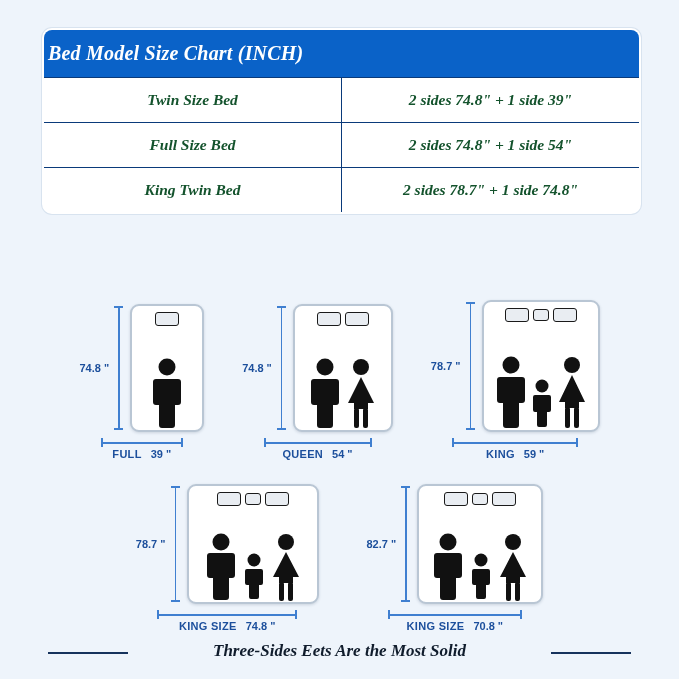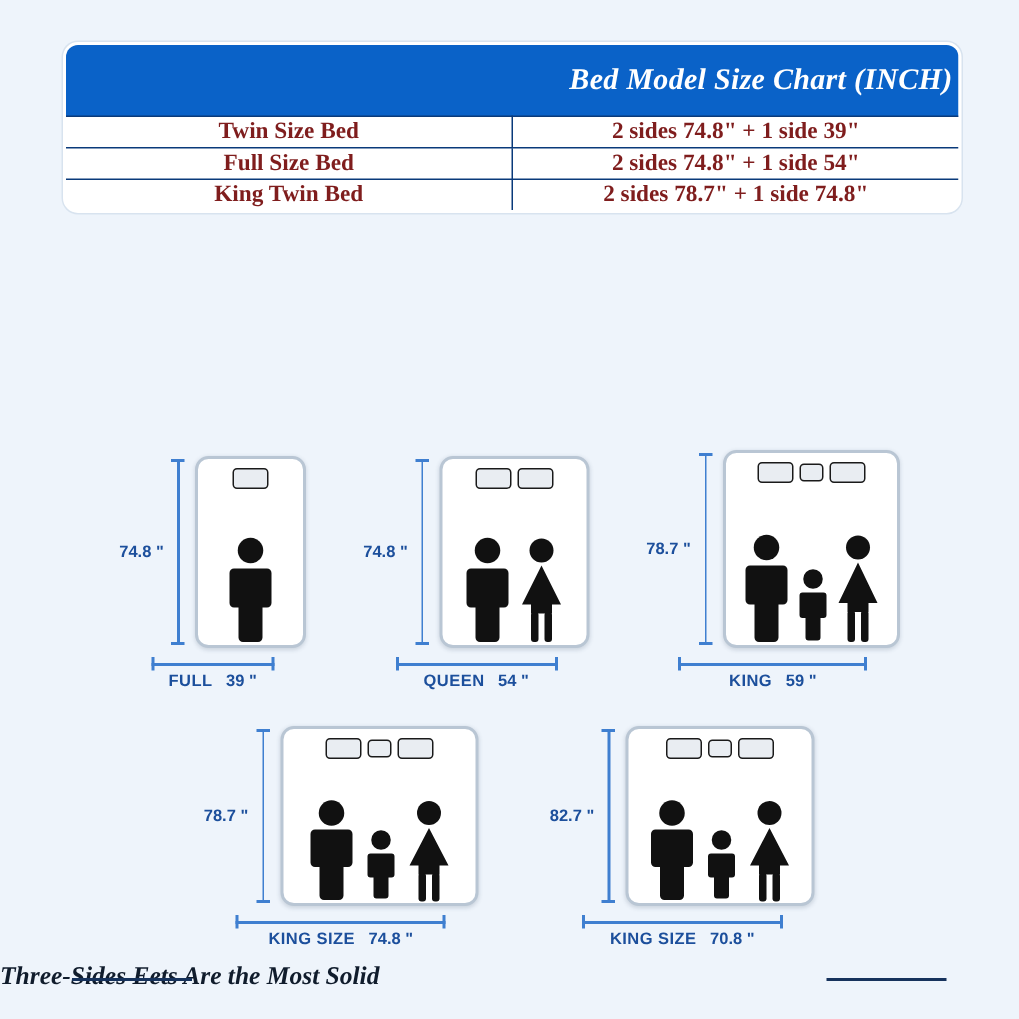--- a/index.html
+++ b/index.html
@@ -38,31 +38,32 @@
     table-layout: fixed;
   }
   .tbl th.title {
     background: #0a62c8;
     color: #ffffff;
     font-size: 20px;
     font-weight: bold;
     font-style: italic;
     font-family: "Liberation Serif", serif;
     padding: 12px 4px;
-    text-align: right;
+    text-align: left;
     letter-spacing: 0.2px;
   }
   .tbl td {
     border: 1.5px solid #0a3a7a;
-    padding: 1px 6px;
+    padding: 13px 6px;
     text-align: center;
     font-size: 15.5px;
     font-weight: bold;
+    font-style: italic;
     font-family: "Liberation Serif", serif;
-    color: #7f1d1d;
+    color: #14532d;
     background: #ffffff;
   }
   .tbl td.c1 { width: 42%; }
   .tbl td.c2 { width: 58%; }
   .tbl tr:first-child td { border-top: none; }
   .tbl td:first-child { border-left: none; }
   .tbl td:last-child { border-right: none; }
   .tbl tr:last-child td { border-bottom: none; }
 
   
@@ -201,20 +202,21 @@
   }
   .hlabel .name { letter-spacing: 0.3px; }
   .hlabel .val { margin-left: 6px; }
 
   
   .footer {
     position: absolute;
     left: 0;
     right: 0;
     bottom: 18px;
+    text-align: center;
   }
   .footer .line {
     position: absolute;
     top: 11px;
     height: 2px;
     background: #16325c;
     width: 80px;
   }
   .footer .line.l { left: 48px; }
   .footer .line.r { right: 48px; }

